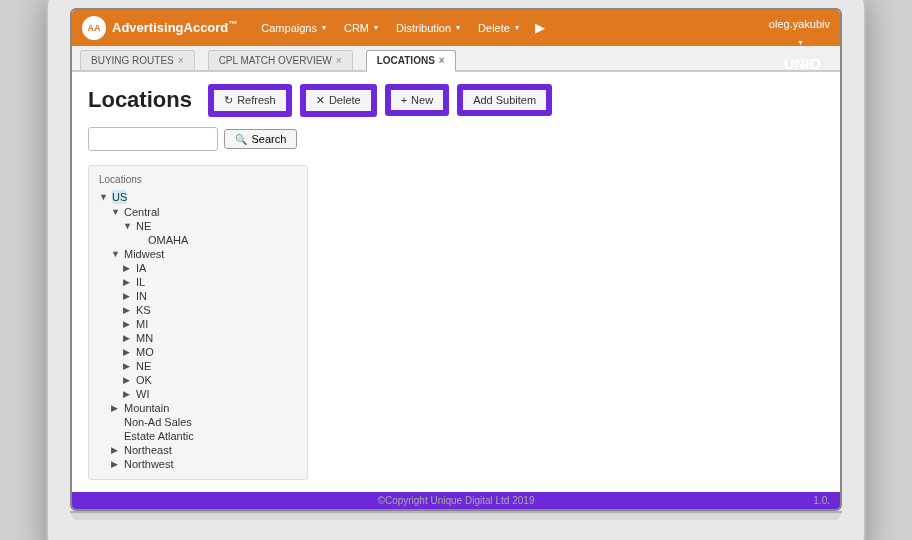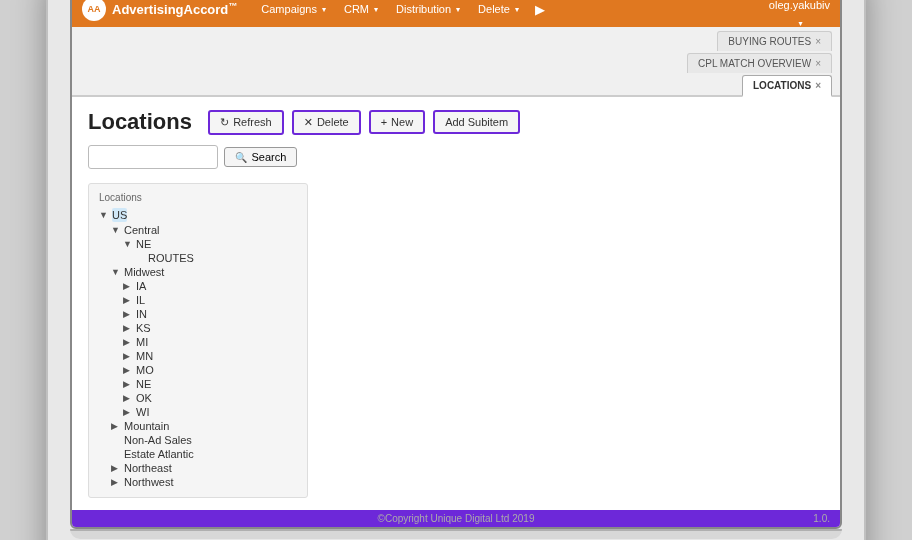--- a/index.html
+++ b/index.html
@@ -115,22 +115,21 @@
       font-size: 15px;
       margin-left: 6px;
     }
     
     .tabs-bar {
       background: #f0f0f0;
       display: flex;
       align-items: flex-end;
       border-bottom: 2px solid #ccc;
       padding: 4px 8px 0 8px;
-      gap: 2px;
-      flex-direction: column;
+      gap: 13px;
     }
     .tab {
       padding: 4px 10px;
       font-size: 10px;
       color: #555;
       cursor: pointer;
       border: 1px solid #ccc;
       border-bottom: none;
       border-radius: 3px 3px 0 0;
       background: #e8e8e8;
@@ -170,21 +169,21 @@
       margin-right: 8px;
     }
     .btn {
       display: inline-flex;
       align-items: center;
       gap: 4px;
       padding: 4px 10px;
       font-size: 11px;
       border-radius: 3px;
       cursor: pointer;
-      border: 2px solid #6d28d9;
+      border: 6px solid #6d28d9;
       background: #f5f5f5;
       color: #333;
     }
     .btn-refresh { background: #f5f5f5; }
     .btn-delete { background: #f5f5f5; }
     .btn-new { background: #f5f5f5; }
     .btn-add { background: #f5f5f5; }
     .search-row {
       display: flex;
       align-items: center;
@@ -382,21 +381,21 @@
           <span class="tree-text">Central</span>
         </div>
         
         <div class="tree-node tree-indent-2">
           <span class="tree-toggle">▼</span>
           <span class="tree-text">NE</span>
         </div>
         
         <div class="tree-node tree-indent-3">
           <span class="tree-toggle"></span>
-          <span class="tree-text">ROUTES</span>
+          <span class="tree-text">OMAHA</span>
         </div>
         
         <div class="tree-node tree-indent-1">
           <span class="tree-toggle">▼</span>
           <span class="tree-text">Midwest</span>
         </div>
         
         <div class="tree-node tree-indent-2">
           <span class="tree-toggle">▶</span>
           <span class="tree-text">IA</span>

